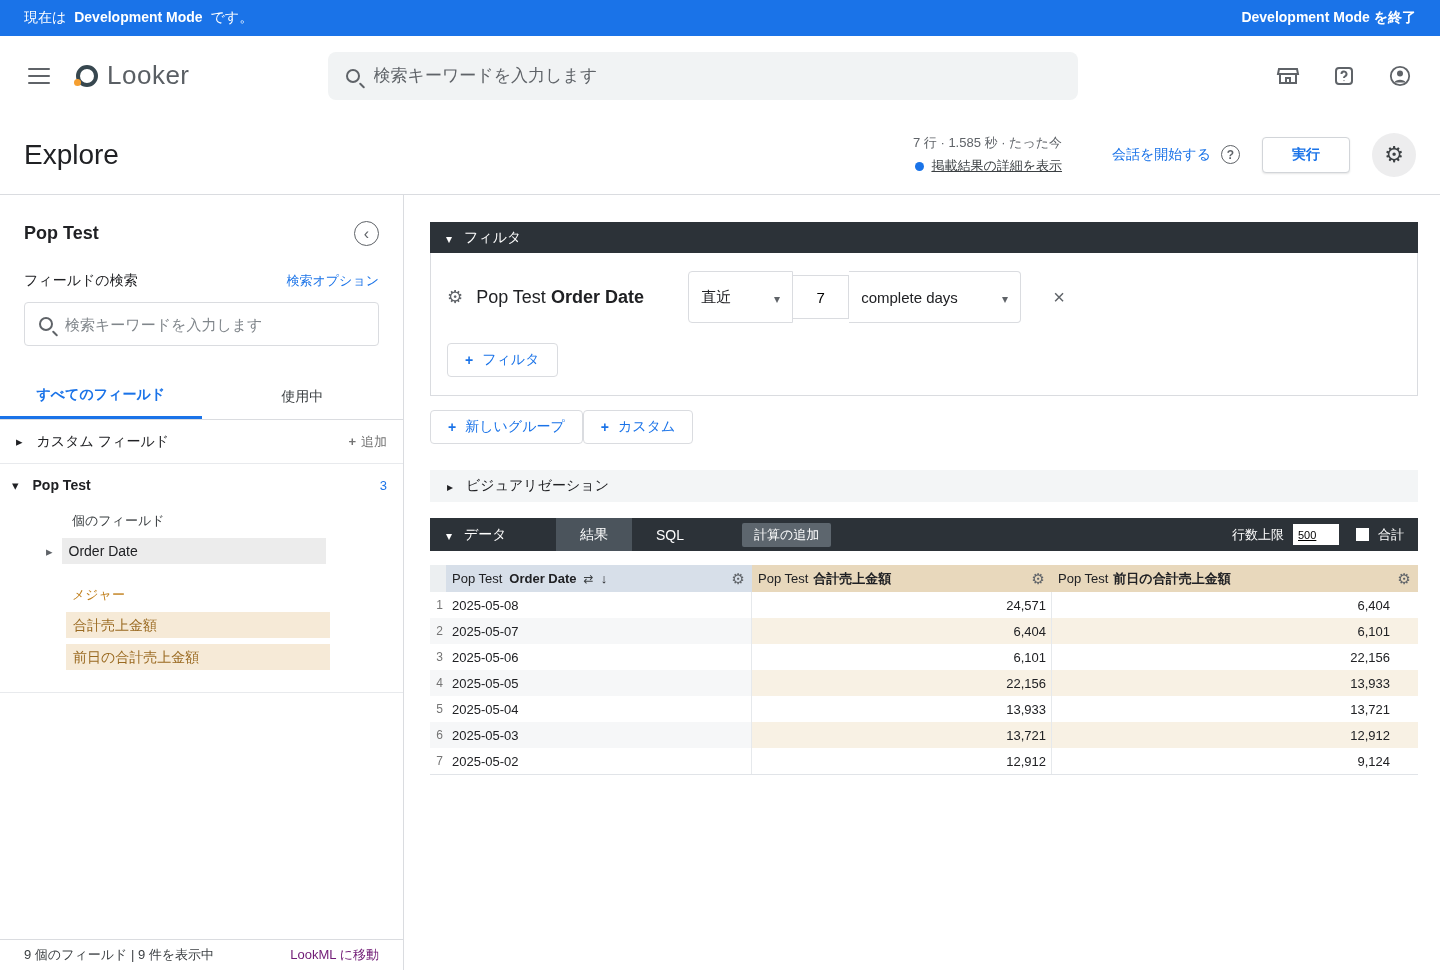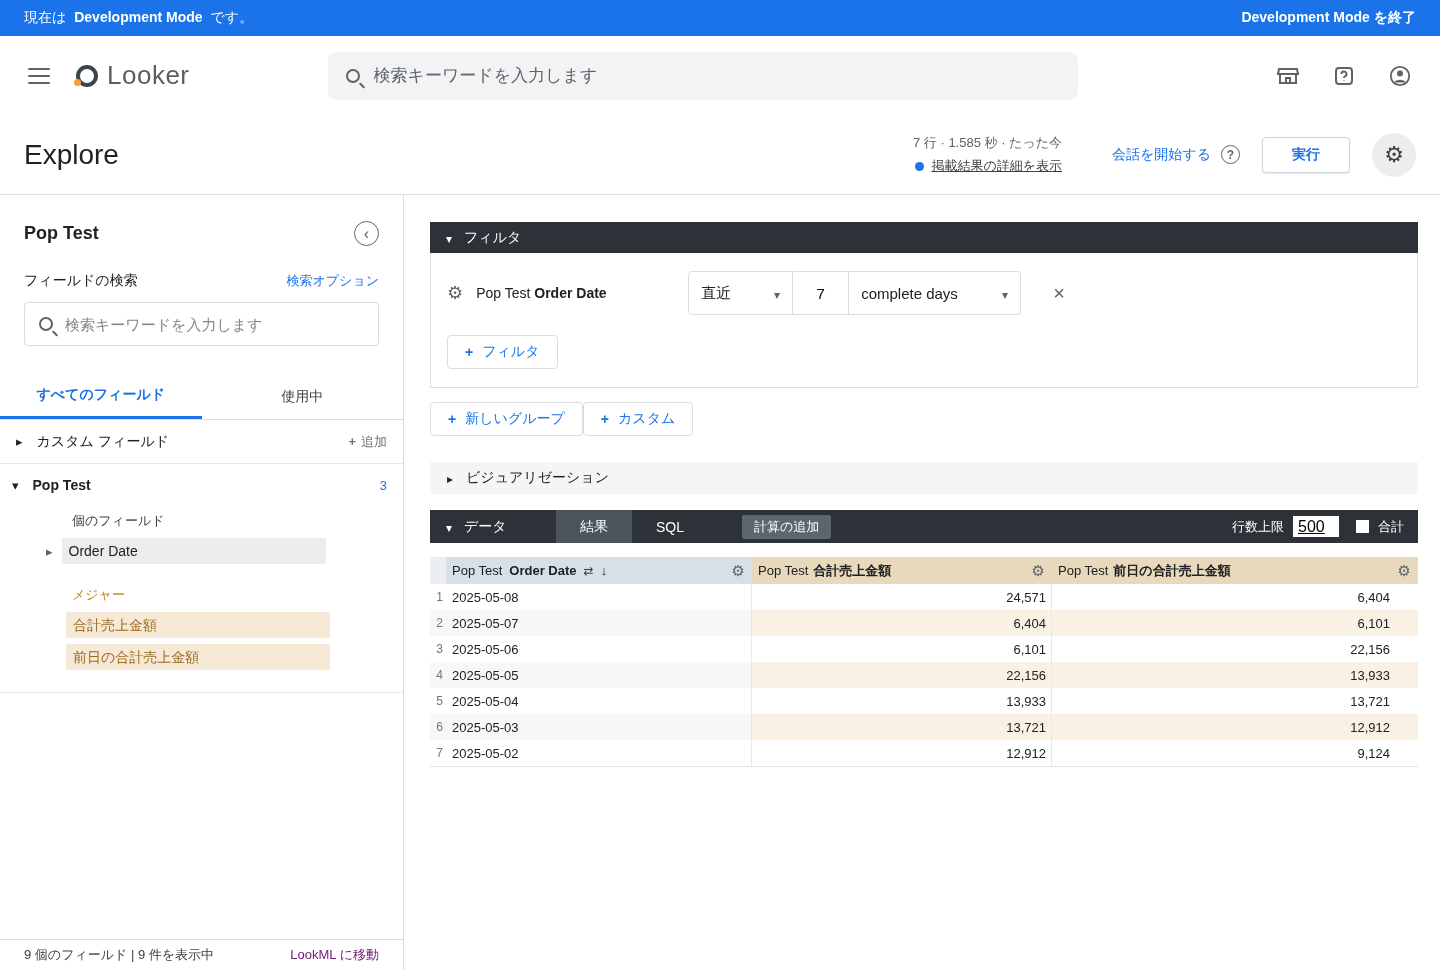--- a/index.html
+++ b/index.html
@@ -116,23 +116,23 @@
   .content { flex:1; padding:27px 22px 0 26px; }
   .dark-bar { height:31px; background:#2c3238; color:#fff; display:flex;
     align-items:center; padding:0 16px; font-size:14px; }
   .dark-bar .caret { margin-right:12px; }
   .icon-caret-down::before { content:"▾"; font-size:12px; }
   .icon-caret-right::before { content:"▸"; font-size:12px; }
 
   .filter-body { border:1px solid #dadce0; border-top:none; padding:18px 16px; }
   .filter-row { display:flex; align-items:center; }
   .filter-gear { font-size:18px; color:#5f6368; }
-  .filter-field { margin-left:13px; width:212px; font-size:14px; }
+  .filter-field { margin-left:13px; width:212px; font-size:18px; }
   .filter-field .bold { font-weight:bold; }
-  .select-box { height:44px; border:1px solid #dadce0; background:#fff; display:flex;
+  .select-box { height:52px; border:1px solid #dadce0; background:#fff; display:flex;
     align-items:center; justify-content:space-between; padding:0 12px; font-size:15px;
     cursor:pointer; }
   .select-box .icon-caret-down { color:#5f6368; margin-left:10px; }
   .sel-op { width:105px; border-radius:4px 0 0 4px; }
   .num-box { width:56px; height:44px; border:1px solid #dadce0; border-left:none; }
   .num-box input { width:100%; height:100%; border:none; outline:none; text-align:center;
     font-size:15px; font-family:inherit; }
   .sel-unit { width:172px; border-left:none; border-radius:0 4px 4px 0; }
   .x-btn { margin-left:32px; font-size:20px; color:#5f6368; cursor:pointer; }
   .icon-x::before { content:"×"; }
@@ -148,21 +148,21 @@
   .data-bar { margin-top:16px; height:33px; background:#2c3238; color:#fff; display:flex;
     align-items:center; font-size:14px; }
   .db-label { display:flex; align-items:center; gap:12px; padding:0 16px; width:126px; }
   .db-tab { width:76px; height:33px; display:flex; align-items:center; justify-content:center;
     cursor:pointer; }
   .db-tab.active { background:#4b545c; }
   .calc-btn { margin-left:34px; height:24px; background:#5d666e; color:#fff; border:none;
     border-radius:2px; font-size:13px; padding:0 12px; cursor:pointer; font-family:inherit; }
   .db-right { margin-left:auto; display:flex; align-items:center; gap:9px;
     padding-right:14px; font-size:13px; }
-  .limit-input { width:46px; height:21px; border:none; font-size:16px; padding:0 5px;
+  .limit-input { width:46px; height:21px; border:none; font-size:11px; padding:0 5px;
     font-family:inherit;text-decoration:underline; }
   .total-checkbox { width:13px; height:13px; background:#fff; border:1px solid #fff;
     margin-left:8px; cursor:pointer; }
 
   
   .rtable { margin-top:14px; width:988px; border-bottom:1px solid #e1e4e8; }
   .t-head { display:flex; height:27px; font-size:13px; }
   .h-cell { display:flex; align-items:center; }
   .h-gutter { width:16px; background:#eceff1; }
   .h-date { width:306px; background:#d7dfe9; padding:0 7px 0 6px; gap:7px; }

